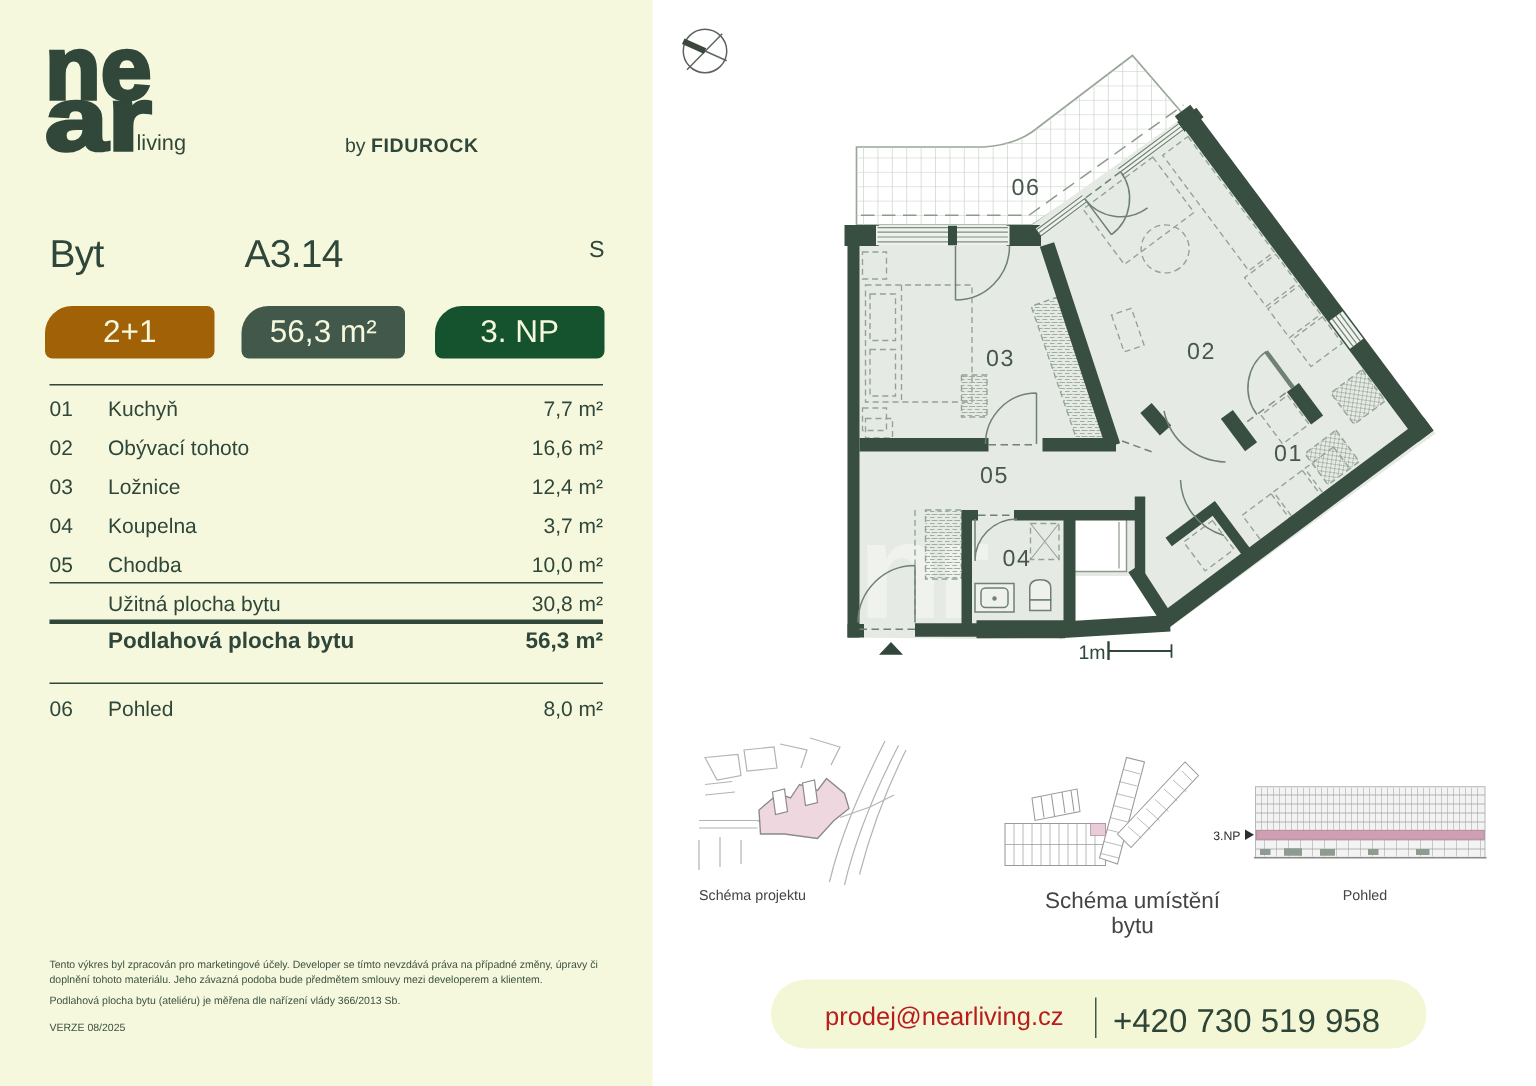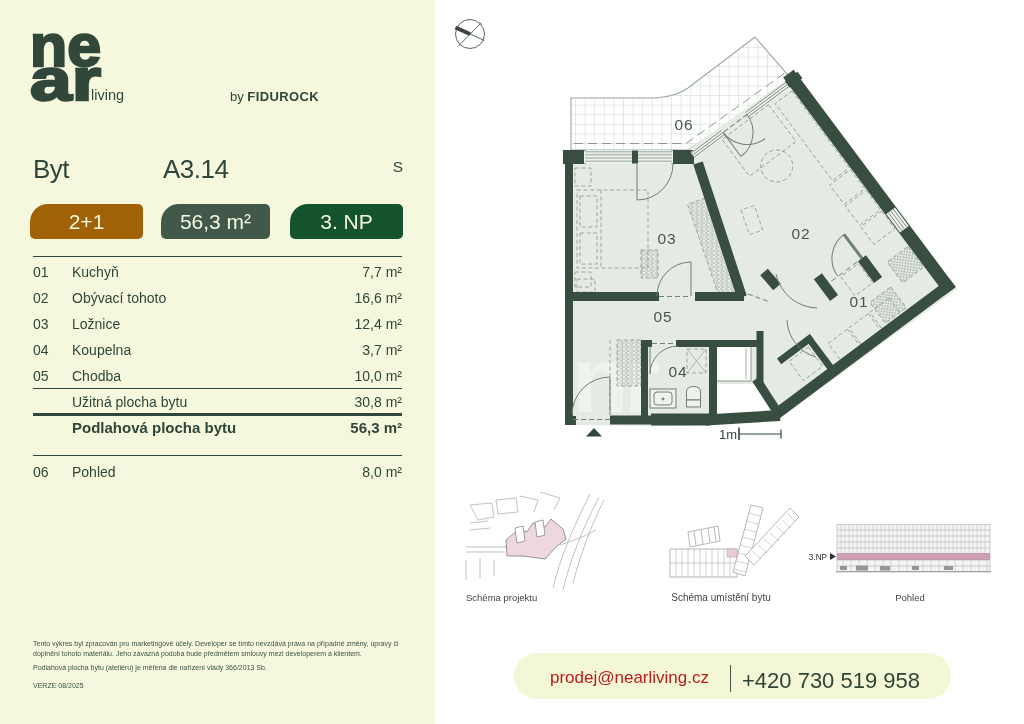--- a/index.html
+++ b/index.html
@@ -342,21 +342,21 @@
       <rect x="880" y="566" width="10" height="4.5"></rect>
       <rect x="912" y="566" width="7" height="4"></rect>
       <rect x="944" y="566" width="9" height="4"></rect>
 </g>
 
 <text x="827" y="560" font-size="8.2" fill="#2e2e2e" text-anchor="end" font-family="Liberation Sans, sans-serif">3.NP</text>
 <path d="M830 553 L836 556.5 L830 560 Z" fill="#2e2e2e"></path>
 </svg>
 
 <div class="abs" style="left:466px;top:592px;width:140px;text-align:left;font-size:9.5px;color:#444">Schéma projektu</div>
-<div class="abs" style="left:651px;top:592px;width:140px;text-align:center;font-size:10px;color:#444">Schéma umístění bytu</div>
+<div class="abs" style="left:685px;top:592px;width:140px;text-align:center;font-size:15px;color:#444">Schéma umístění bytu</div>
 <div class="abs" style="left:840px;top:592px;width:140px;text-align:center;font-size:9.5px;color:#444">Pohled</div>
 
 <div class="abs" style="left:514px;top:653px;width:437px;height:46px;background:#f3f7d6;border-radius:23px"></div>
 
 <div class="abs" style="left:522px;top:668px;width:215px;text-align:center;font-size:17px;color:#b91c1c">prodej@nearliving.cz</div>
 
 <div class="abs" style="left:730px;top:665px;width:1px;height:27px;background:#44584a"></div>
 
 <div class="abs" style="left:731px;top:668px;width:200px;text-align:center;font-size:22px;color:#2e4436">+420 730 519 958</div>
 

